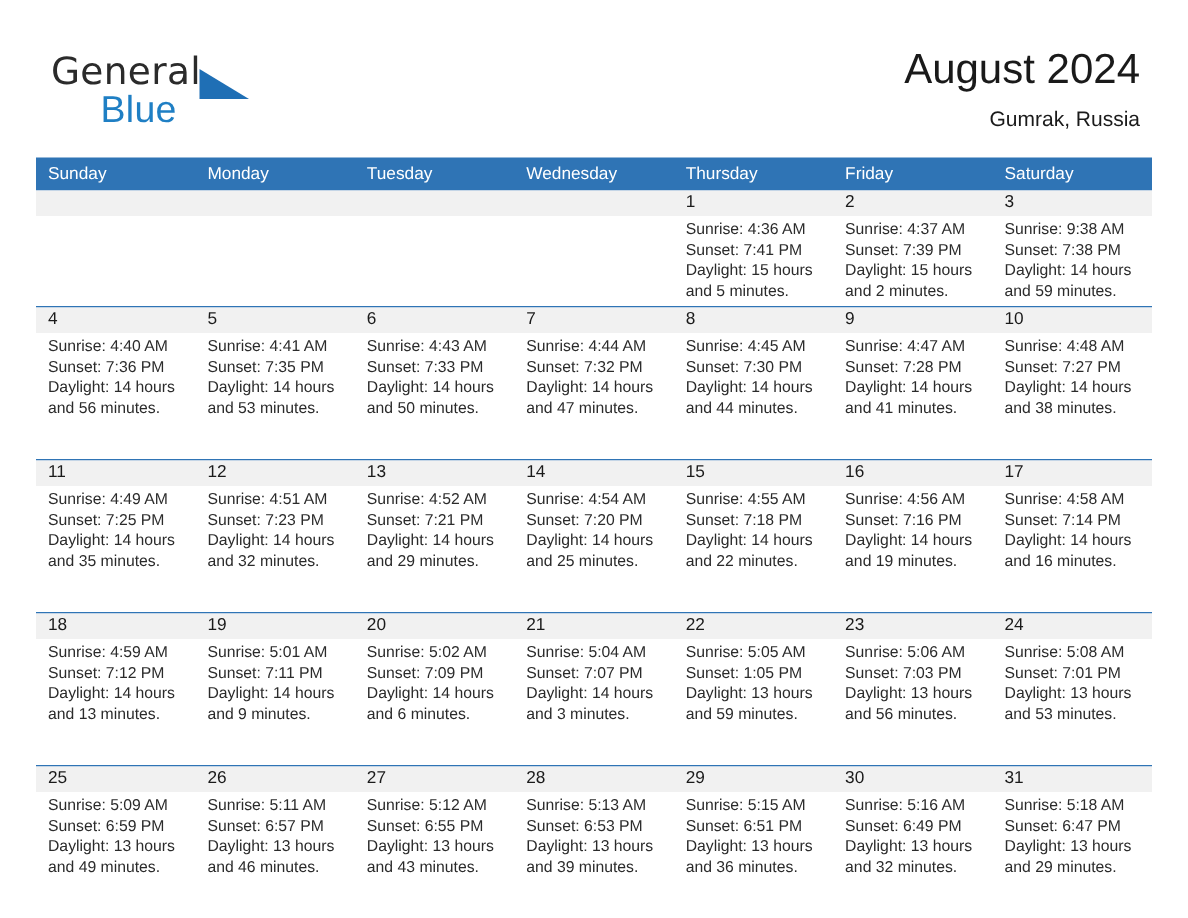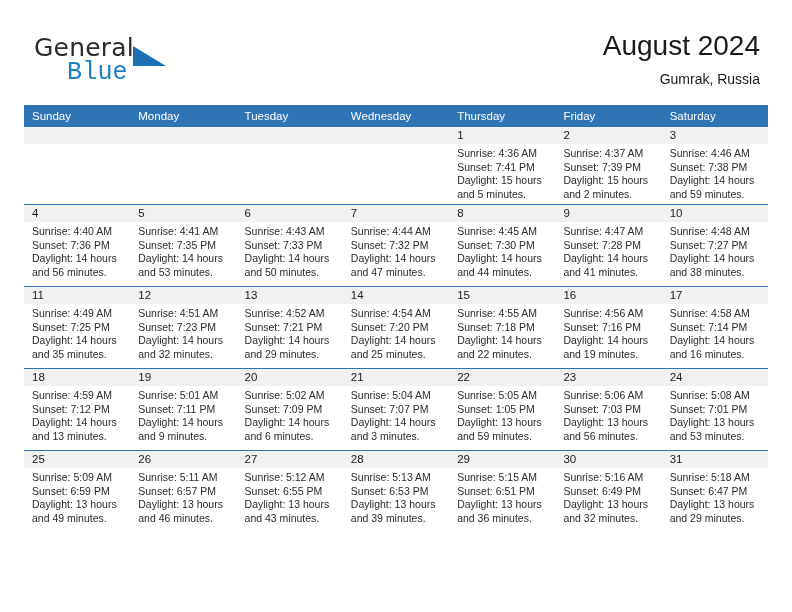--- a/index.html
+++ b/index.html
@@ -47,21 +47,21 @@
     font-weight: 400;
     line-height: 28px;
   }
   .logo-blue {
     position: absolute;
     left: 33px;
     top: 25px;
     font-size: 25px;
     letter-spacing: 0.2px;
     color: #1f7fc4;
-    font-family: Liberation Mono, monospace;
+    font-family: Liberation Sans, sans-serif;
     font-weight: 400;
     line-height: 28px;
   }
   .logo-tri {
     position: absolute;
     left: 99px;
     top: 12px;
     width: 0;
     height: 0;
     border-left: 33px solid #1f6fb5;
@@ -120,21 +120,21 @@
   .week.last { border-bottom: none; }
 
   .week-nums {
     display: flex;
     background: #f1f1f1;
     height: 17px;
   }
   .week-body {
     display: flex;
     background: #ffffff;
-    height: 64px;
+    height: 84px;
   }
   .week.first .week-body { height: 60px; }
 
   .num-cell {
     flex: 1 1 0;
     font-size: 11.5px;
     line-height: 17px;
     color: #1a1a1a;
     padding-left: 8px;
     box-sizing: border-box;
@@ -217,21 +217,21 @@
               <div>Sunrise: 4:36 AM</div>
               <div>Sunset: 7:41 PM</div>
               <div class="wrap">Daylight: 15 hours and 5 minutes.</div>
             </div>
             <div class="body-cell">
               <div>Sunrise: 4:37 AM</div>
               <div>Sunset: 7:39 PM</div>
               <div class="wrap">Daylight: 15 hours and 2 minutes.</div>
             </div>
             <div class="body-cell">
-              <div>Sunrise: 4:46 AM</div>
+              <div>Sunrise: 9:38 AM</div>
               <div>Sunset: 7:38 PM</div>
               <div class="wrap">Daylight: 14 hours and 59 minutes.</div>
             </div>
           </div>
         </div>
         <div class="week">
           <div class="week-nums">
             <div class="num-cell">4</div>
             <div class="num-cell">5</div>
             <div class="num-cell">6</div>

